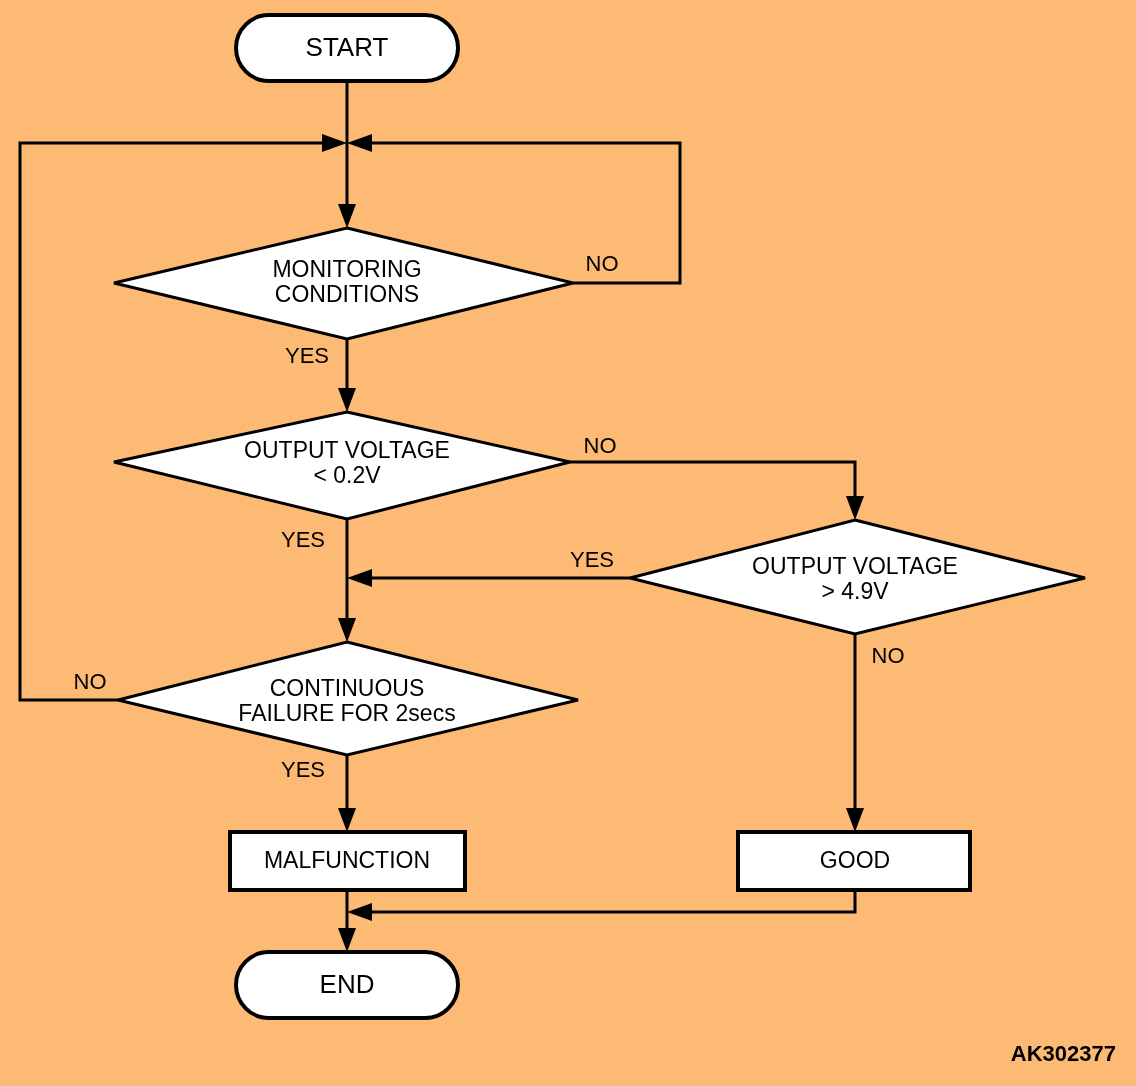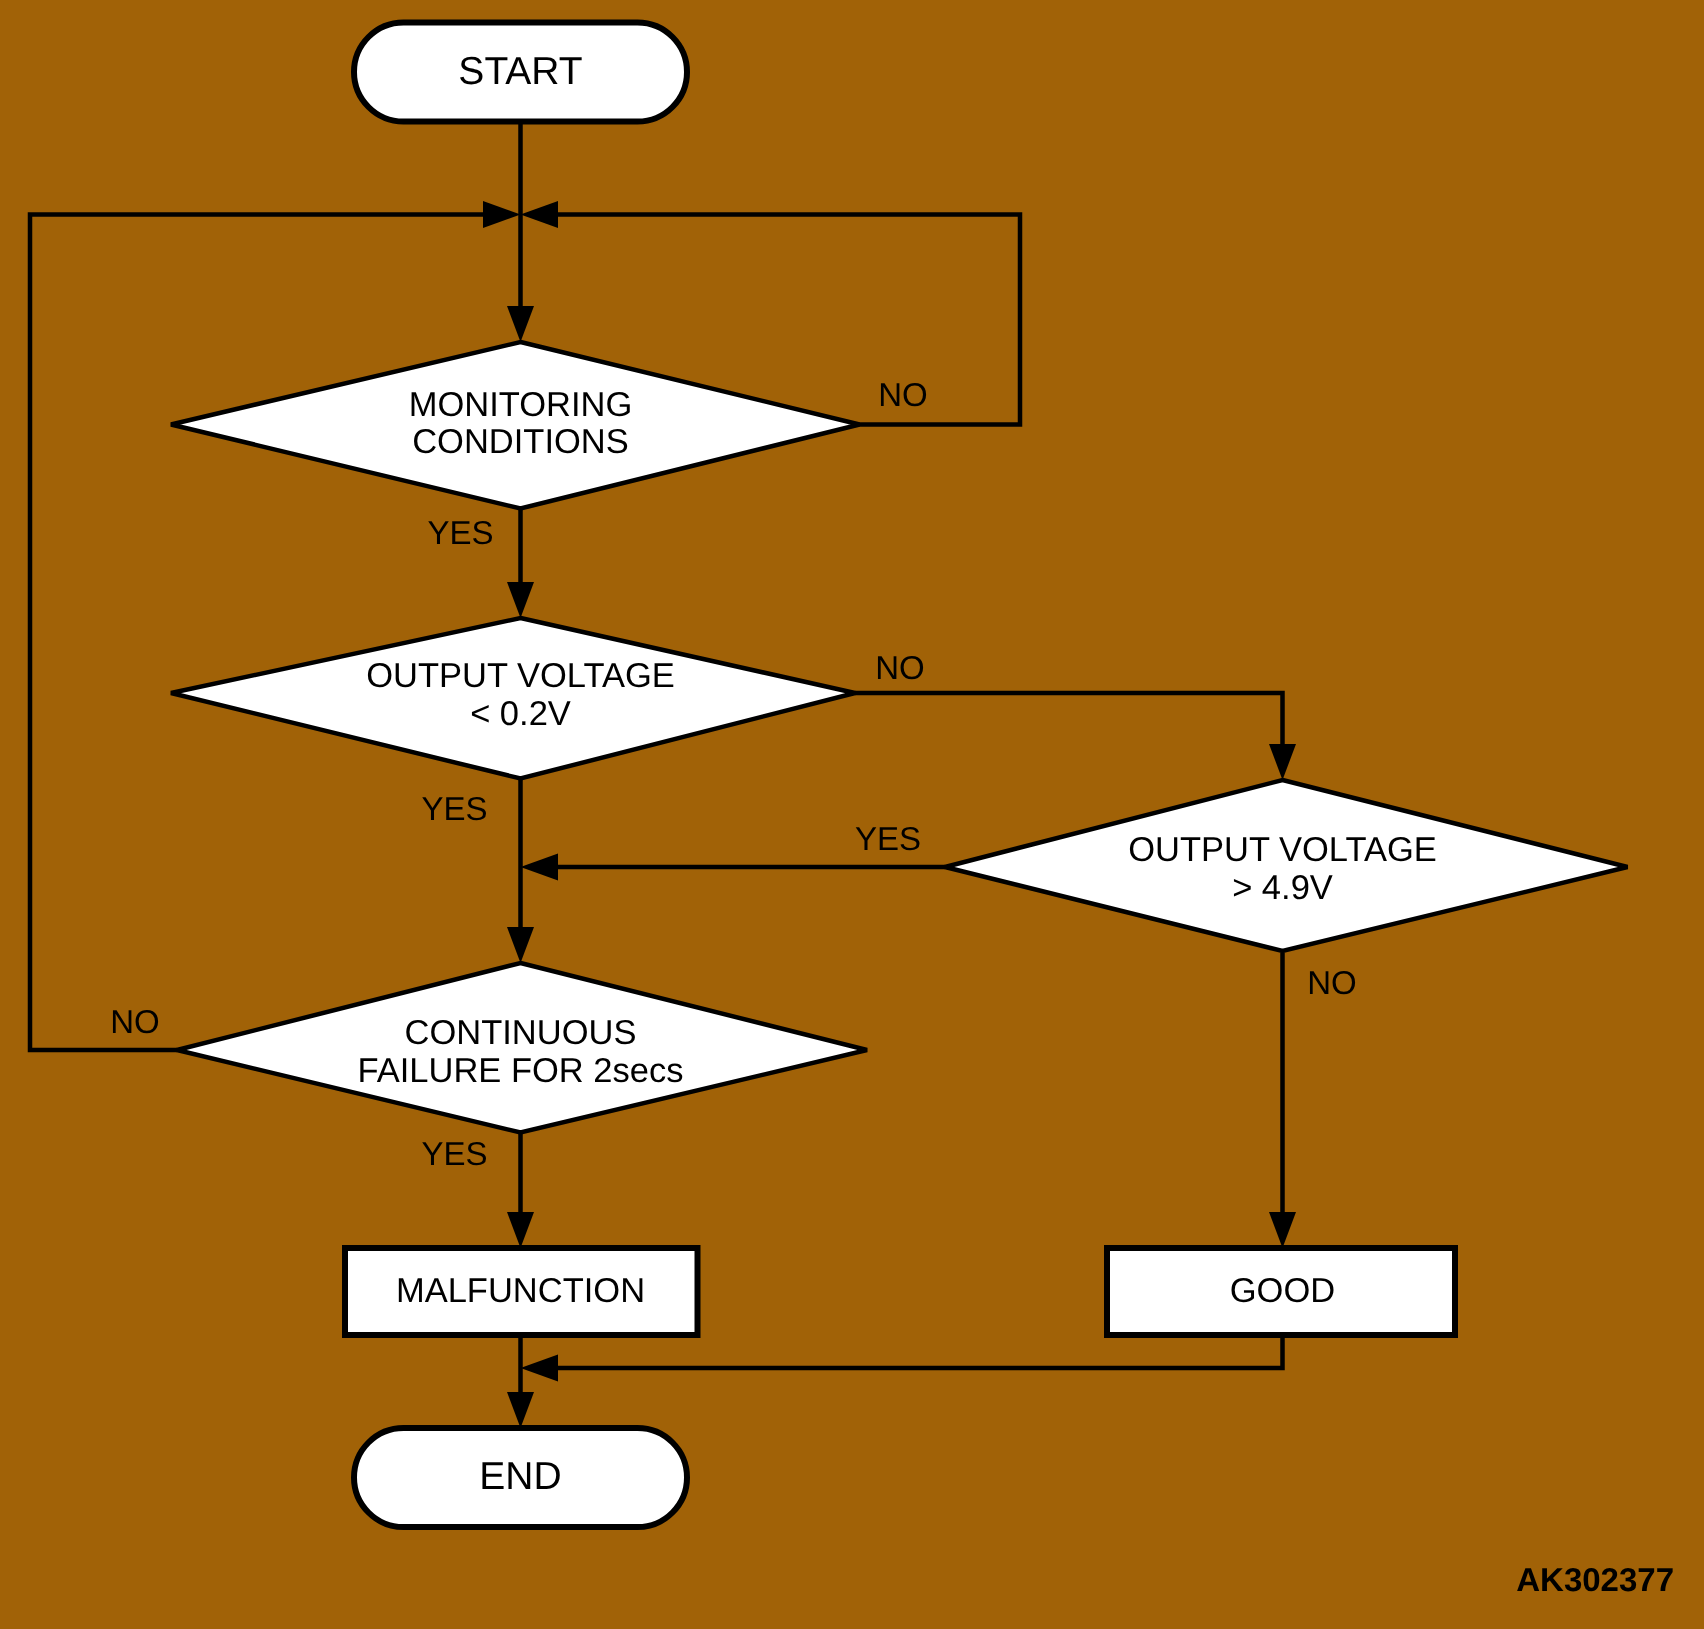--- a/index.html
+++ b/index.html
@@ -7,21 +7,21 @@
     padding: 0;
     background: #ffffff;
   }
   body {
     font-family: "Liberation Sans", sans-serif;
   }
   #flowchart-root {
     position: relative;
     width: 1136px;
     height: 1086px;
-    background: #a16207;
+    background: #fdba74;
     overflow: hidden;
     text-align: right;
   }
   svg.chart-svg {
     display: block;
     width: 1136px;
     height: 1086px;
   }
   .node-shape {
     fill: #ffffff;

